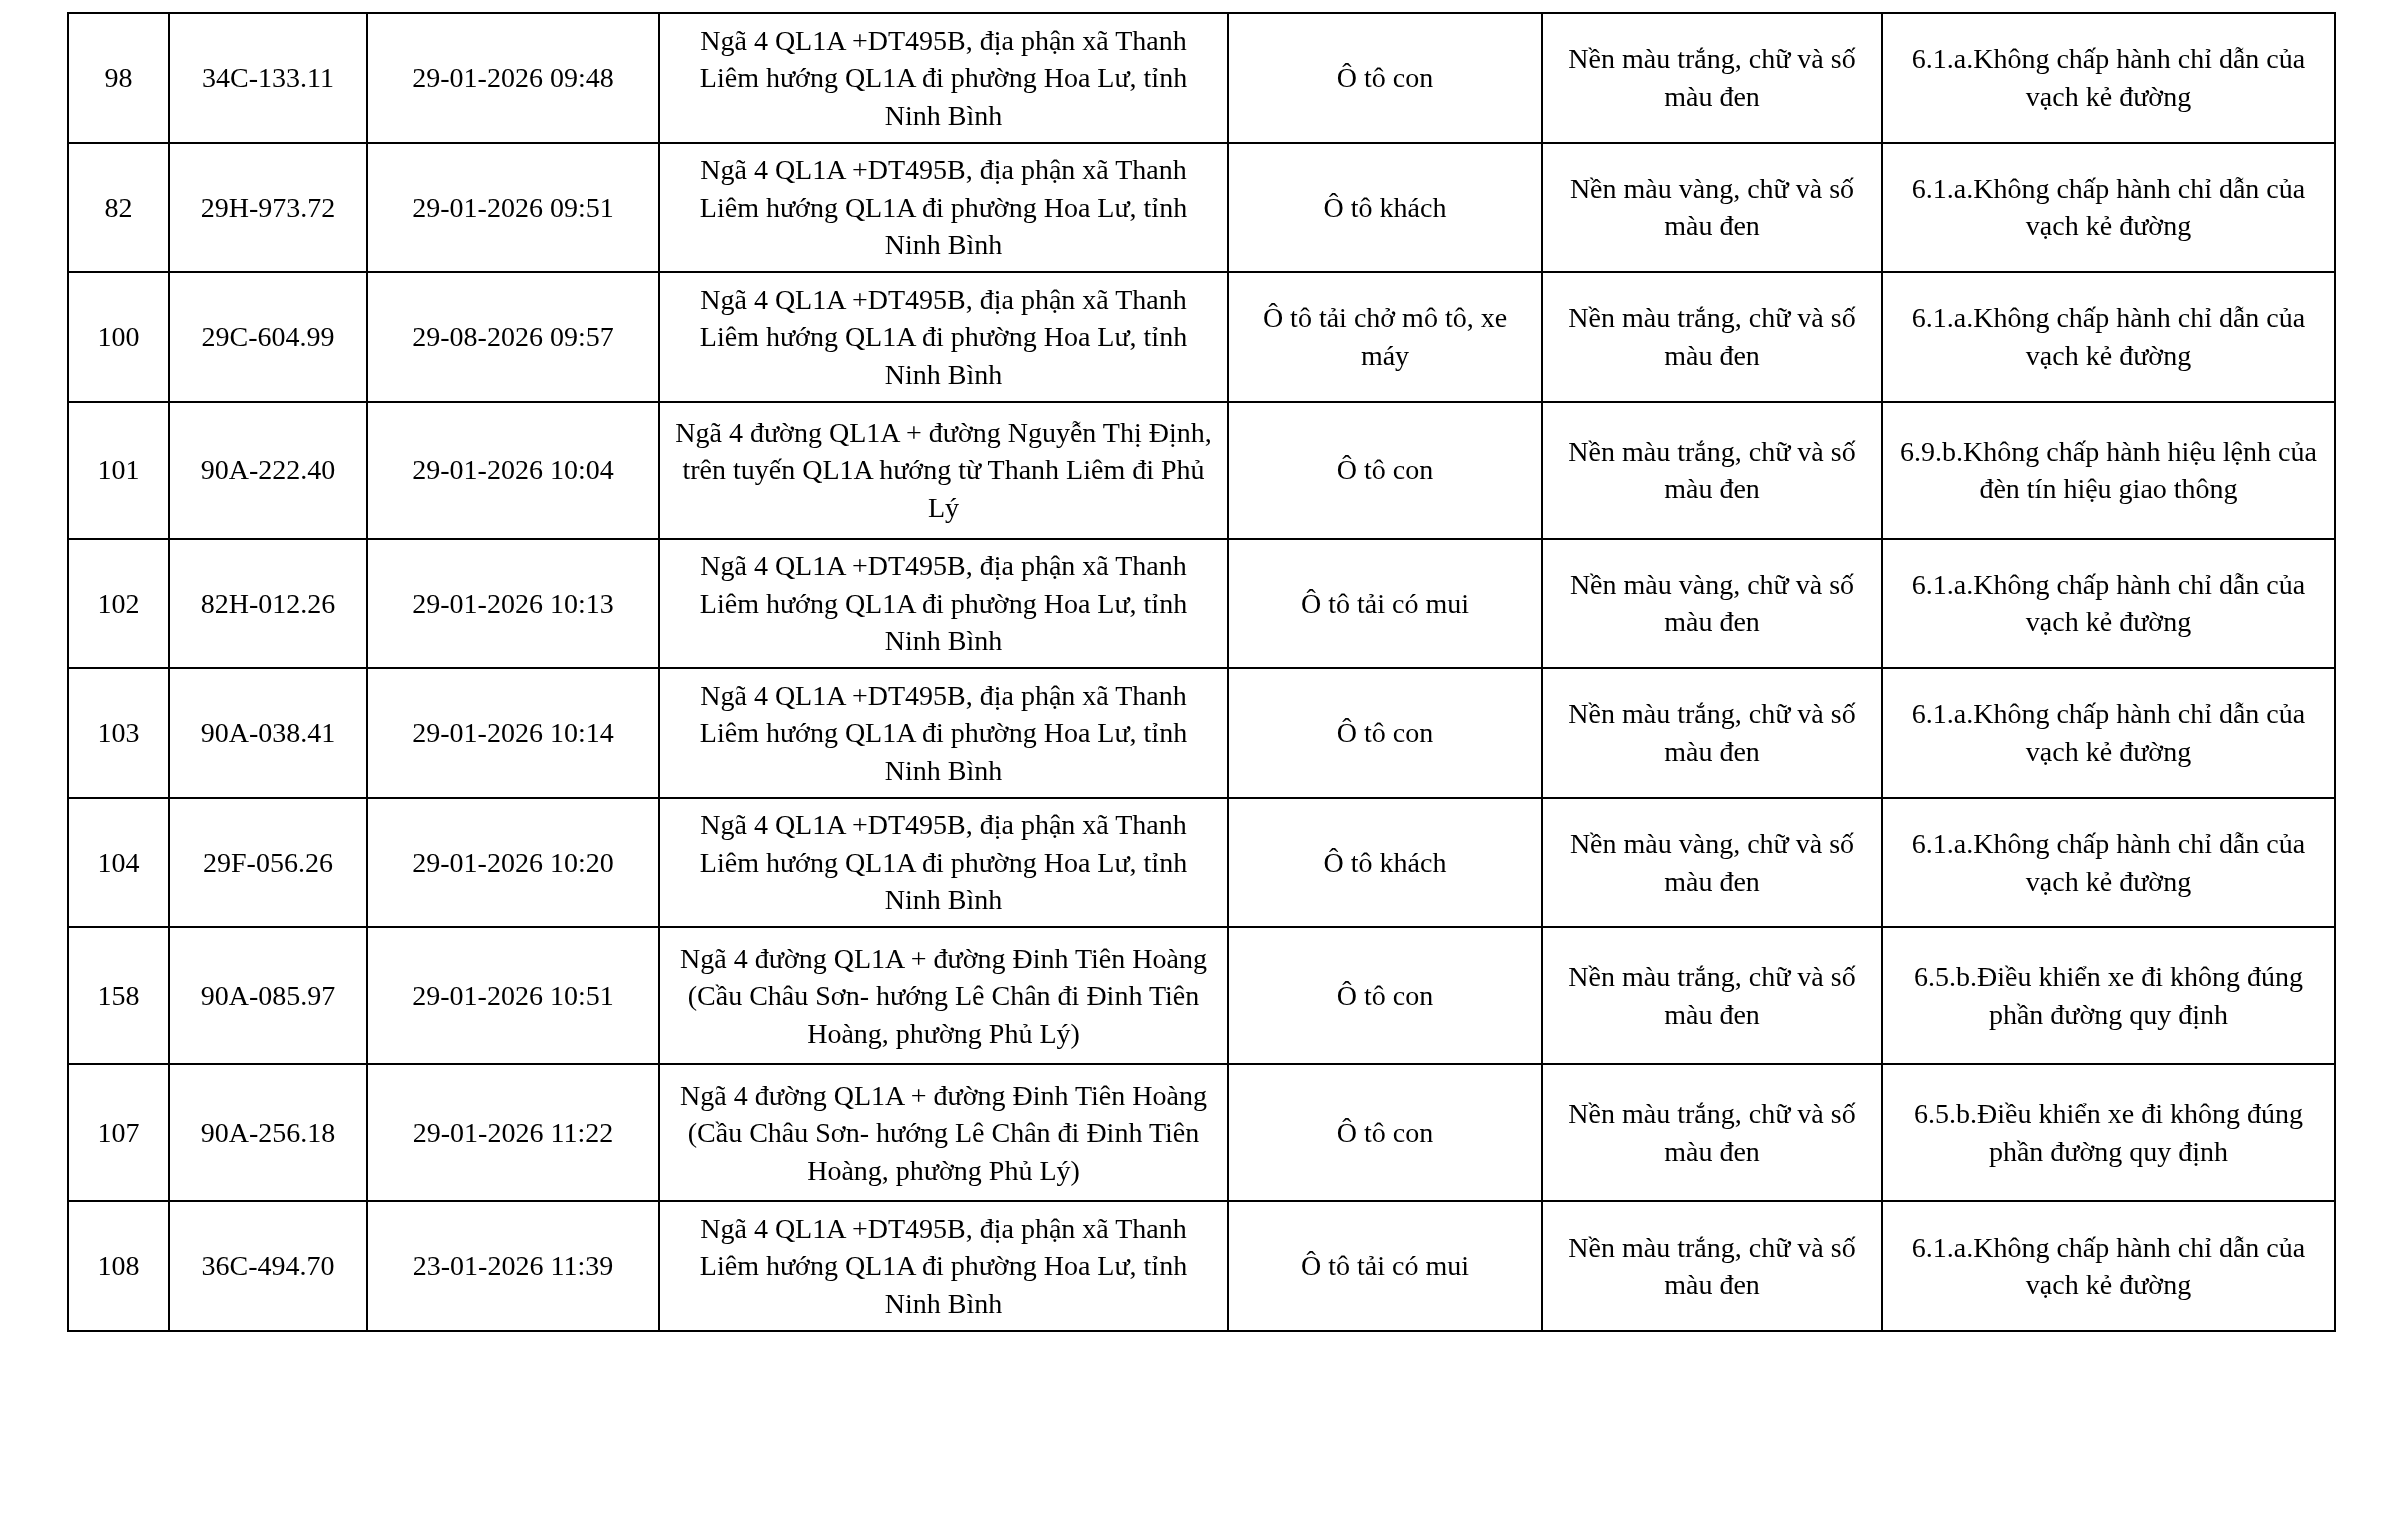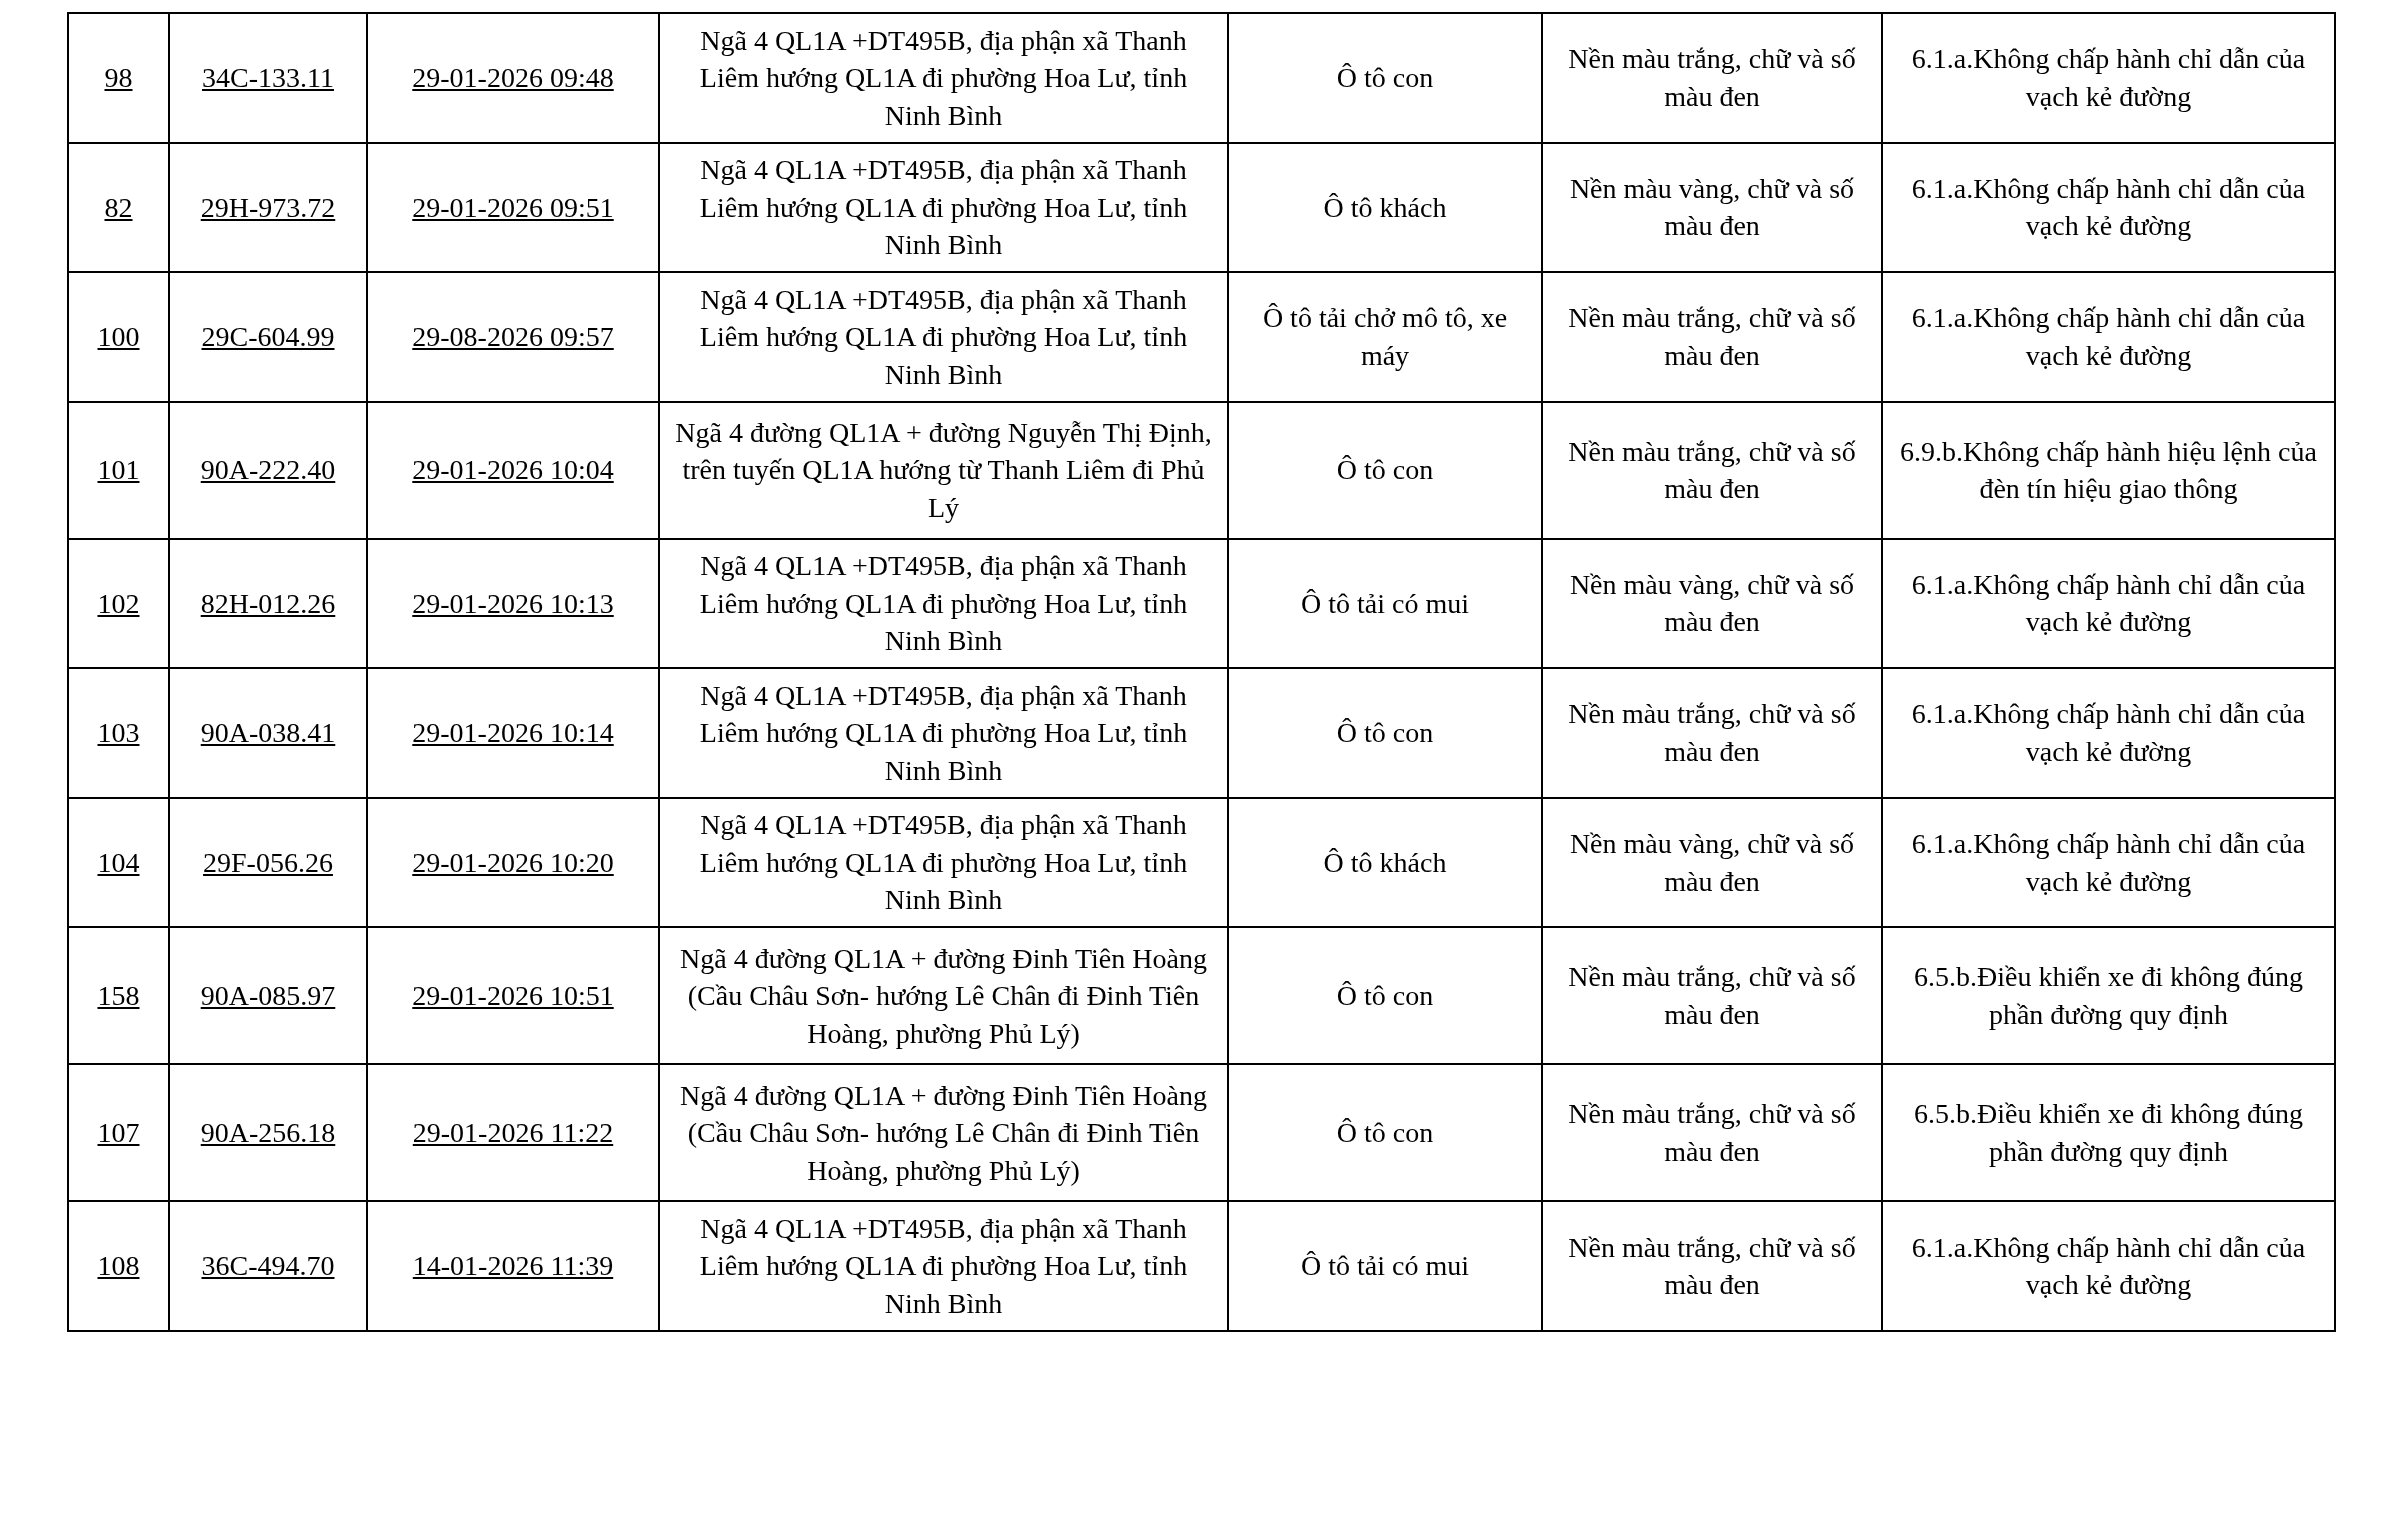--- a/index.html
+++ b/index.html
@@ -36,21 +36,21 @@
   }
   
   col.c-idx    { width: 101px; }
   col.c-plate  { width: 198px; }
   col.c-time   { width: 292px; }
   col.c-place  { width: 569px; }
   col.c-type   { width: 314px; }
   col.c-plateinfo { width: 340px; }
   col.c-viol   { width: 453px; }
 
-  td.idx, td.plate, td.time { white-space: nowrap; text-decoration: underline; }
+  td.idx, td.plate, td.time { white-space: nowrap; }
   td.place, td.plateinfo, td.viol, td.type { }
 
   
   tr.r-h1 td { height: 97px; }
   tr.r-h2 td { height: 105px; }
   tr.r-h3 td { height: 120px; }
 </style>
 </head>
 <body>
 
@@ -143,21 +143,21 @@
         <td class="plate">90A-256.18</td>
         <td class="time">29-01-2026 11:22</td>
         <td class="place">Ngã 4 đường QL1A + đường Đinh Tiên Hoàng (Cầu Châu Sơn- hướng Lê Chân đi Đinh Tiên Hoàng, phường Phủ Lý)</td>
         <td class="type">Ô tô con</td>
         <td class="plateinfo">Nền màu trắng, chữ và số màu đen</td>
         <td class="viol">6.5.b.Điều khiển xe đi không đúng phần đường quy định</td>
       </tr>
       <tr class="r-h2">
         <td class="idx">108</td>
         <td class="plate">36C-494.70</td>
-        <td class="time">14-01-2026 11:39</td>
+        <td class="time">23-01-2026 11:39</td>
         <td class="place">Ngã 4 QL1A +DT495B, địa phận xã Thanh Liêm hướng QL1A đi phường Hoa Lư, tỉnh Ninh Bình</td>
         <td class="type">Ô tô tải có mui</td>
         <td class="plateinfo">Nền màu trắng, chữ và số màu đen</td>
         <td class="viol">6.1.a.Không chấp hành chỉ dẫn của vạch kẻ đường</td>
       </tr>
     </tbody>
   </table>
 </div>
 
 

